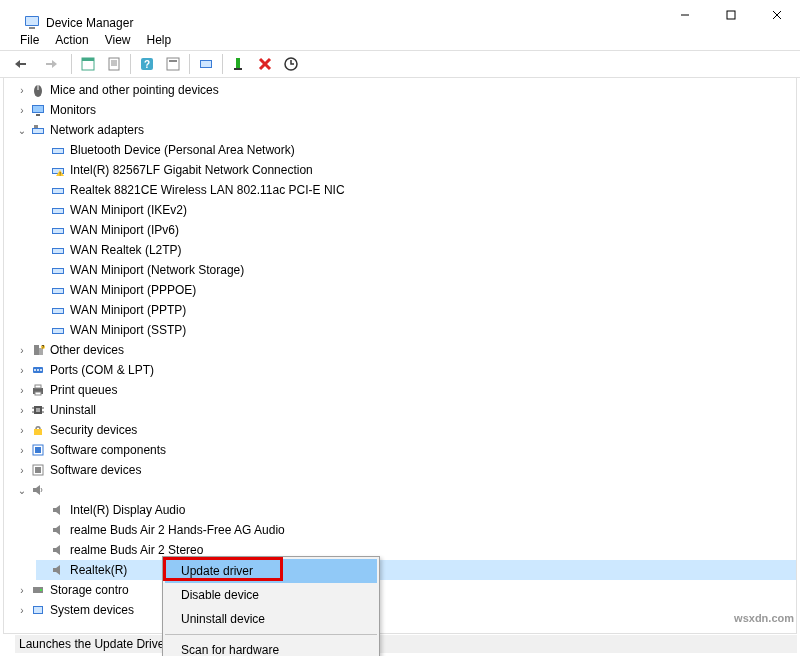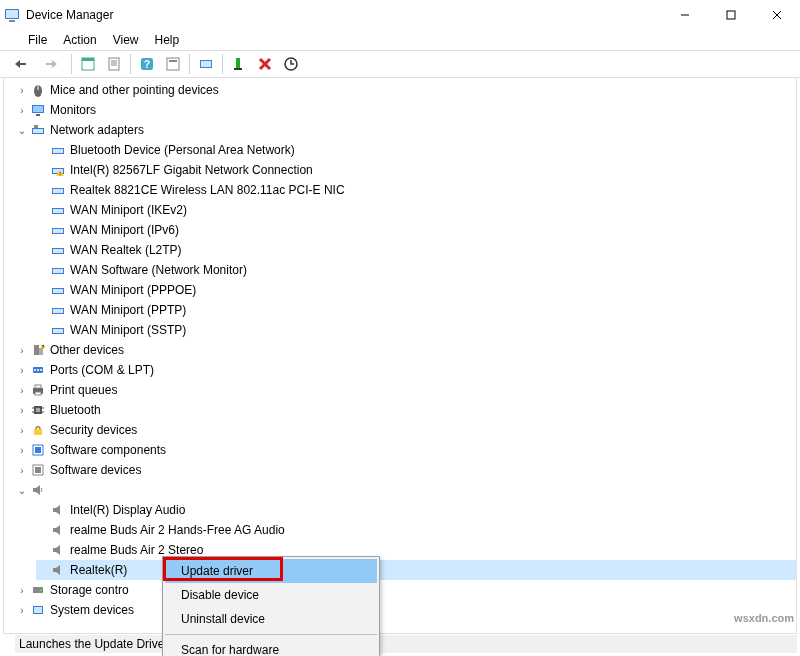--- a/index.html
+++ b/index.html
@@ -1,26 +1,26 @@
 <!DOCTYPE html>
 <html><head>
 <meta charset="utf-8">
 <style>
 * { box-sizing: border-box; margin: 0; padding: 0; font-family: "Segoe UI", Tahoma, sans-serif; }
 body { width: 800px; height: 656px; background: #fff; font-size: 12px; color: #000; overflow: hidden; position: relative; }
 
 
-.titlebar { height: 30px; display: flex; align-items: center; padding: 0 4px; position: relative; }
+.titlebar { height: 30px; display: flex; align-items: flex-end; padding: 0 24px; position: relative; }
 .titlebar .icon { width: 16px; height: 16px; margin-right: 6px; }
 .titlebar .title { font-size: 12px; }
 .wincontrols { position: absolute; right: 0; top: 0; display: flex; }
 .wincontrols div { width: 46px; height: 30px; display: flex; align-items: center; justify-content: center; font-family: Arial; font-size: 12px; }
 
 
-.menubar { height: 20px; display: flex; align-items: center; padding: 0 20px; }
+.menubar { height: 20px; display: flex; align-items: center; padding: 0 12px; }
 .menubar .menuitem { padding: 2px 8px; font-size: 12px; }
 
 
 .toolbar { height: 28px; display: flex; align-items: center; padding: 0 4px; gap: 0; border-top: 1px solid #e0e0e0; border-bottom: 1px solid #e0e0e0; background: #fff; }
 .toolbar .tbtn { width: 24px; height: 24px; display: flex; align-items: center; justify-content: center; margin: 0 1px; }
 .toolbar .tbtn.wide { width: 30px; }
 .toolbar .sep { width: 1px; height: 20px; background: #d0d0d0; margin: 0 3px; }
 
 
 .treewrap { position: absolute; top: 78px; left: 3px; right: 3px; bottom: 22px; overflow-y: scroll; border: 1px solid #e0e0e0; border-top: none; }
@@ -263,21 +263,21 @@
           <span class="label">WAN Realtek (L2TP)</span>
         </div>
   <div class="node">
           <span class="exp"></span>
           <span class="nicon">
             <svg width="14" height="14">
               <rect x="1" y="5" width="12" height="6" fill="#3a7bd5"></rect>
               <rect x="2" y="6" width="10" height="4" fill="#cfe6ff"></rect>
             </svg>
           </span>
-          <span class="label">WAN Software (Network Monitor)</span>
+          <span class="label">WAN Miniport (Network Storage)</span>
         </div>
   <div class="node">
           <span class="exp"></span>
           <span class="nicon">
             <svg width="14" height="14">
               <rect x="1" y="5" width="12" height="6" fill="#3a7bd5"></rect>
               <rect x="2" y="6" width="10" height="4" fill="#cfe6ff"></rect>
             </svg>
           </span>
           <span class="label">WAN Miniport (PPPOE)</span>
@@ -347,21 +347,21 @@
         <span class="nicon">
           <svg width="14" height="14">
             <rect x="3" y="3" width="8" height="8" fill="#555"></rect>
             <rect x="5" y="5" width="4" height="4" fill="#aaa"></rect>
             <line x1="1" y1="5" x2="3" y2="5" stroke="#555"></line>
             <line x1="1" y1="9" x2="3" y2="9" stroke="#555"></line>
             <line x1="11" y1="5" x2="13" y2="5" stroke="#555"></line>
             <line x1="11" y1="9" x2="13" y2="9" stroke="#555"></line>
           </svg>
         </span>
-        <span class="label">Bluetooth</span>
+        <span class="label">Uninstall</span>
       </div>
 
 <div class="node">
         <span class="exp">›</span>
         <span class="nicon">
           <svg width="14" height="14">
             <rect x="3" y="6" width="8" height="6" fill="#fc3"></rect>
             <path d="M5 6 C5 3 9 3 9 6" fill="none" stroke="#888" stroke-width="1.5"></path>
           </svg>
         </span>

